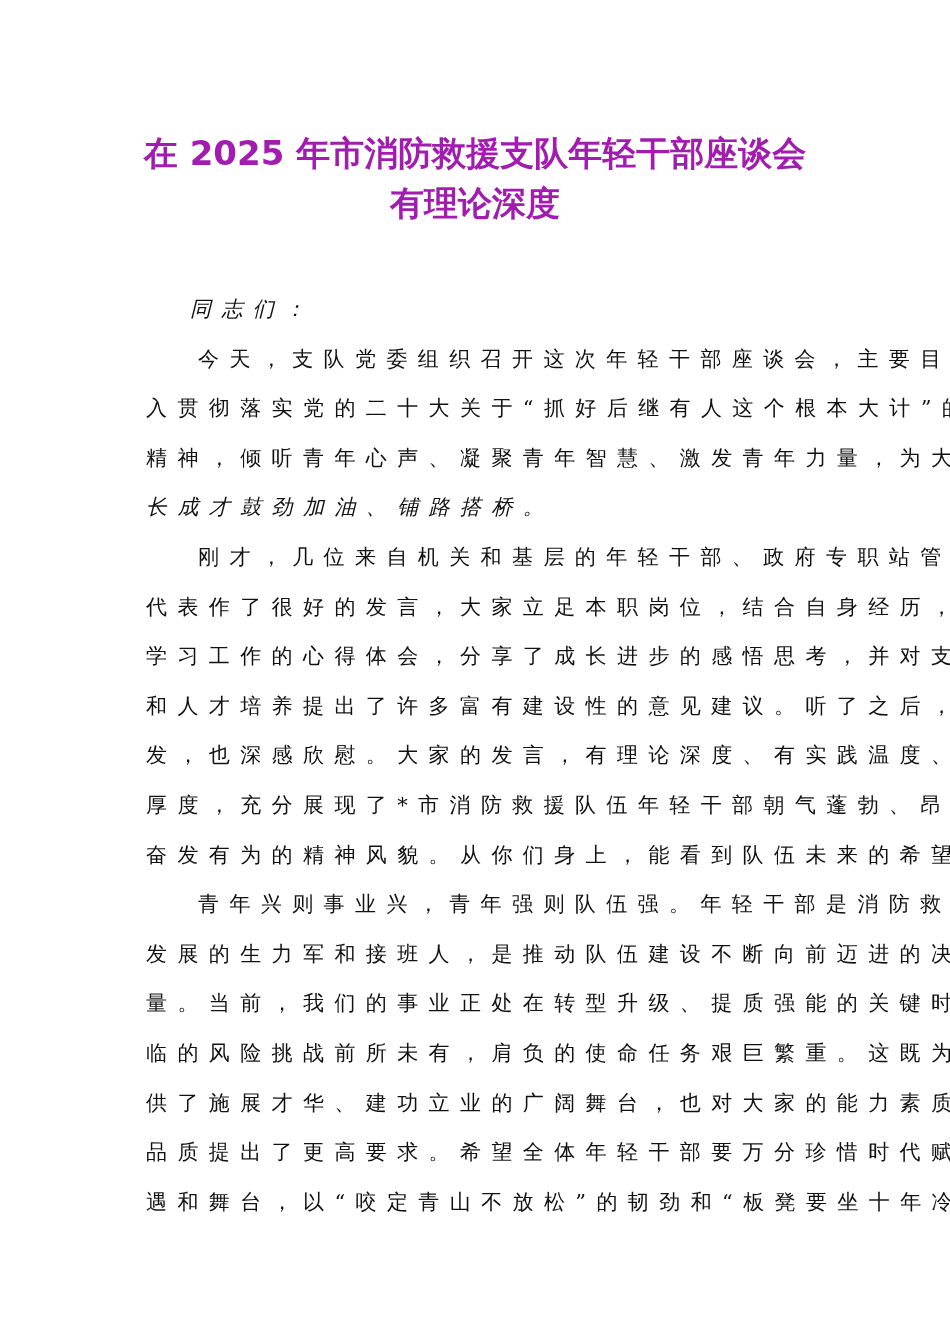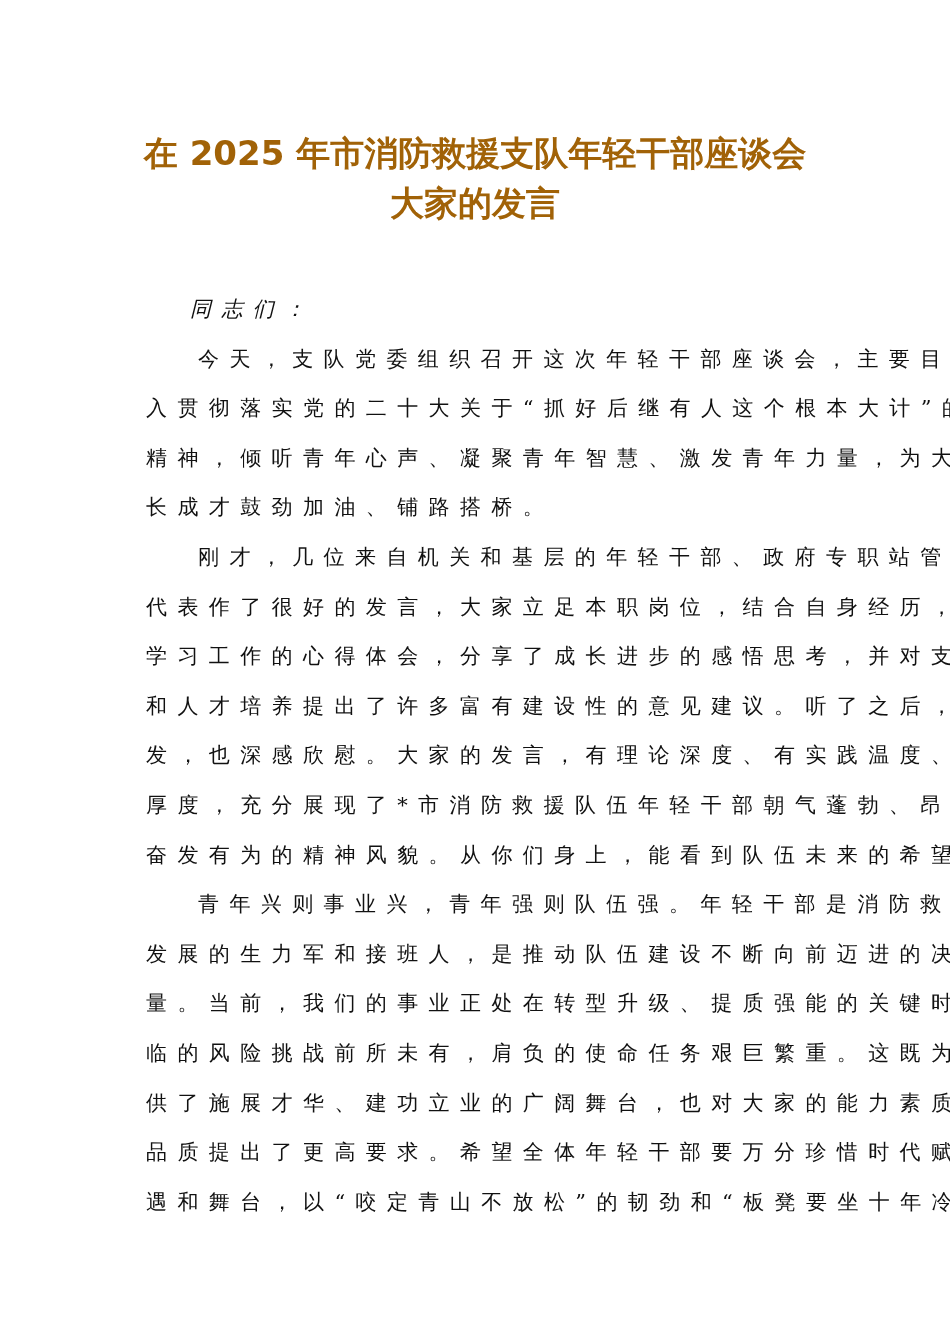--- a/index.html
+++ b/index.html
@@ -1,35 +1,35 @@
 <!DOCTYPE html>
 <html><head>
 <meta charset="utf-8">
 <style>
   html, body { margin: 0; padding: 0; background: #ffffff; }
   body { width: 950px; height: 1344px; position: relative; overflow: hidden;
          font-family: "DejaVu Serif", "Liberation Serif", serif; color: #111; }
   .page { position: absolute; left: 0; top: 0; width: 950px; height: 1344px; background: #fff; }
   .title { position: absolute; left: 120px; width: 710px; top: 128px; text-align: center;
            font-family: "DejaVu Sans", "Liberation Sans", sans-serif; font-weight: bold;
-           font-size: 34px; line-height: 50px; color: #a16207; letter-spacing: 0px; }
+           font-size: 34px; line-height: 50px; color: #a21caf; letter-spacing: 0px; }
   .body { position: absolute; left: 146px; width: 662px; top: 285px; }
   .line { display: block; height: 49.6px; line-height: 49.6px; font-size: 21px;
           white-space: nowrap; letter-spacing: 10.4px; text-align: justify; text-align-last: justify; }
-  .line.last { text-align-last: left; }
+  .line.last { text-align-last: left; font-style: italic; }
   .greet { padding-left: 44px; text-align-last: left; font-style: italic; }
   .indent { padding-left: 52px; }
 </style>
 </head>
 <body>
 
 <div class="page">
   <div class="title">
     <div>在 2025 年市消防救援支队年轻干部座谈会</div>
-    <div>大家的发言</div>
+    <div>有理论深度</div>
   </div>
 
   <div class="body">
     <span class="line greet">同志们：</span>
 
     <div>
       <span class="line indent">今天，支队党委组织召开这次年轻干部座谈会，主要目的是深</span>
       <span class="line">入贯彻落实党的二十大关于“抓好后继有人这个根本大计”的重要</span>
       <span class="line">精神，倾听青年心声、凝聚青年智慧、激发青年力量，为大家的成</span>
       <span class="line last">长成才鼓劲加油、铺路搭桥。</span>

